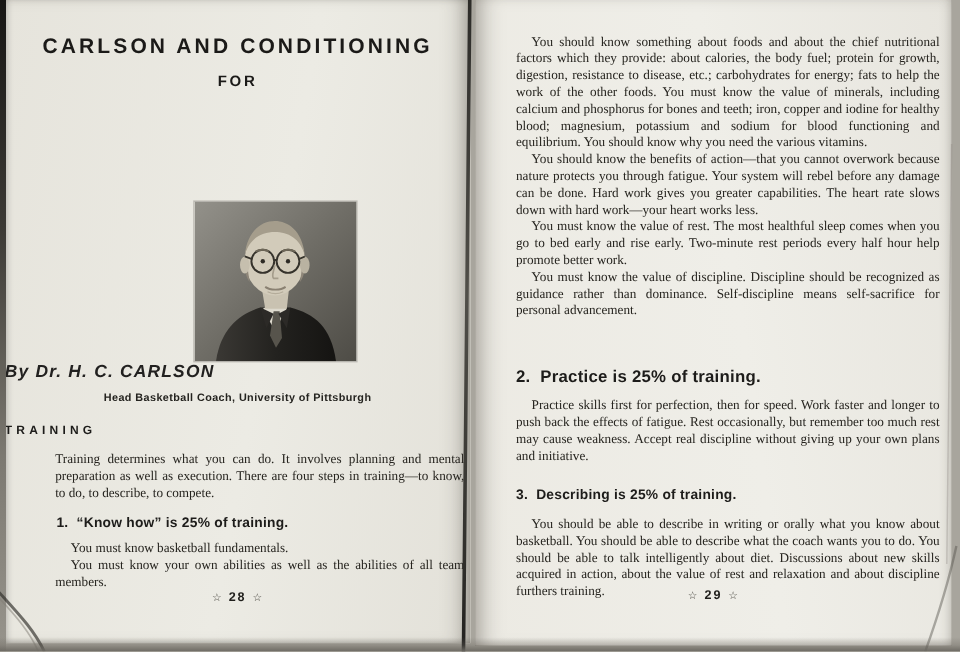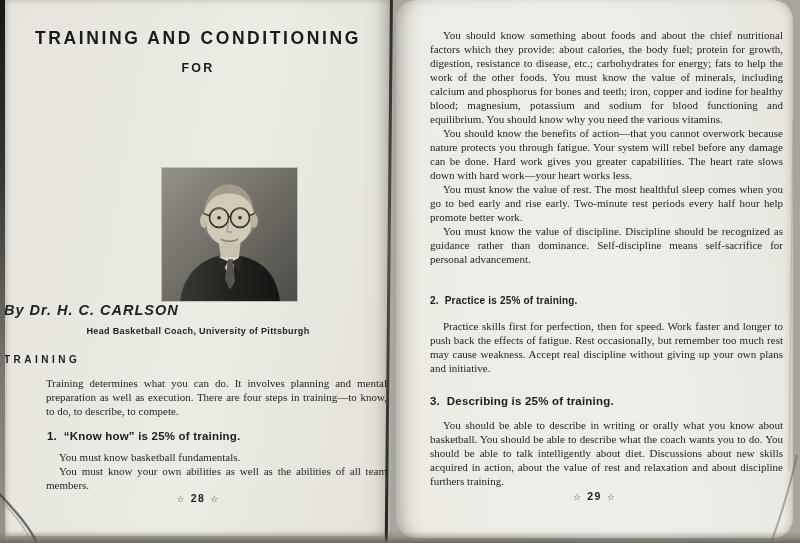--- a/index.html
+++ b/index.html
@@ -10,21 +10,20 @@
 
   
   .page { position:absolute; top:0; color:#242321; }
   .page-left  { left:4px;  width:388px; height:536px;
     background:linear-gradient(100deg,#e6e4dc 0%,#ecebe4 55%,#e3e1d9 100%);
     box-shadow: inset -16px 0 20px -14px rgba(55,50,42,.6), inset 3px 0 6px -2px rgba(40,38,34,.35);
   }
   .page-right { left:396px; width:397px; height:538px;
     background:linear-gradient(262deg,#e7e5de 0%,#efeee8 45%,#eceae3 100%);
     box-shadow: inset 16px 0 20px -14px rgba(55,50,42,.5), inset -6px 0 10px -6px rgba(90,86,78,.45);
-    border-radius: 20px;
   }
 
   
   .gutter-line { position:absolute; left:390px; top:-4px; width:3px; height:556px;
     background:linear-gradient(to bottom,#2c2b28,#514f49 45%,#34332f 80%,#21201e);
     transform:rotate(0.55deg); transform-origin:top center; border-radius:2px; }
   .left-edge { position:absolute; left:0; top:0; width:5px; height:100%;
     background:linear-gradient(to bottom,#171614 0%,#3c3a35 35%,#7c7971 70%,#97948c 100%); }
   .bottom-edge { position:absolute; left:0; bottom:0; width:100%; height:12px;
     background:linear-gradient(to bottom,rgba(105,101,93,0),rgba(105,101,93,.35) 55%,#6c6962 100%); }
@@ -62,30 +61,30 @@
   .footer { position:absolute; bottom:32px; width:100%; text-align:center;
     font-size:9.5px; color:#33312c; letter-spacing:1px; }
   .footer .num { font-family:"Liberation Sans", sans-serif; font-weight:bold;
     font-size:10.5px; color:#1f1e1b; padding:0 5px; letter-spacing:1.5px; }
   .footer .star { font-size:9px; color:#4a4841; }
   .page-right .footer { bottom:36px; }
 
   
   .col { position:absolute; left:34px; top:28px; width:353px; }
   .col p { text-indent:13px; margin:0; }
-  .h2-item { margin-top:28px; margin-bottom:11px; font-size:10px; }
+  .h2-item { margin-top:40px; margin-bottom:11px; font-size:14px; }
   .h3-item { margin-top:19px; margin-bottom:10px; font-size:11.5px; }
 </style>
 </head>
 <body>
 
 <div class="scan">
 
   <div class="page page-left">
-    <div class="title-line title-1">TRAINING AND CONDITIONING</div>
+    <div class="title-line title-1">CARLSON AND CONDITIONING</div>
     <div class="title-line title-2">FOR</div>
 
     <svg class="portrait" viewBox="0 0 135 131" preserveAspectRatio="none">
       <defs>
         <linearGradient id="pbg" x1="0" y1="0" x2="1" y2="1">
           <stop offset="0" stop-color="#93918a"></stop>
           <stop offset="0.5" stop-color="#6f6d66"></stop>
           <stop offset="1" stop-color="#4e4c46"></stop>
         </linearGradient>
         <linearGradient id="suit" x1="0" y1="0" x2="1" y2="0">

